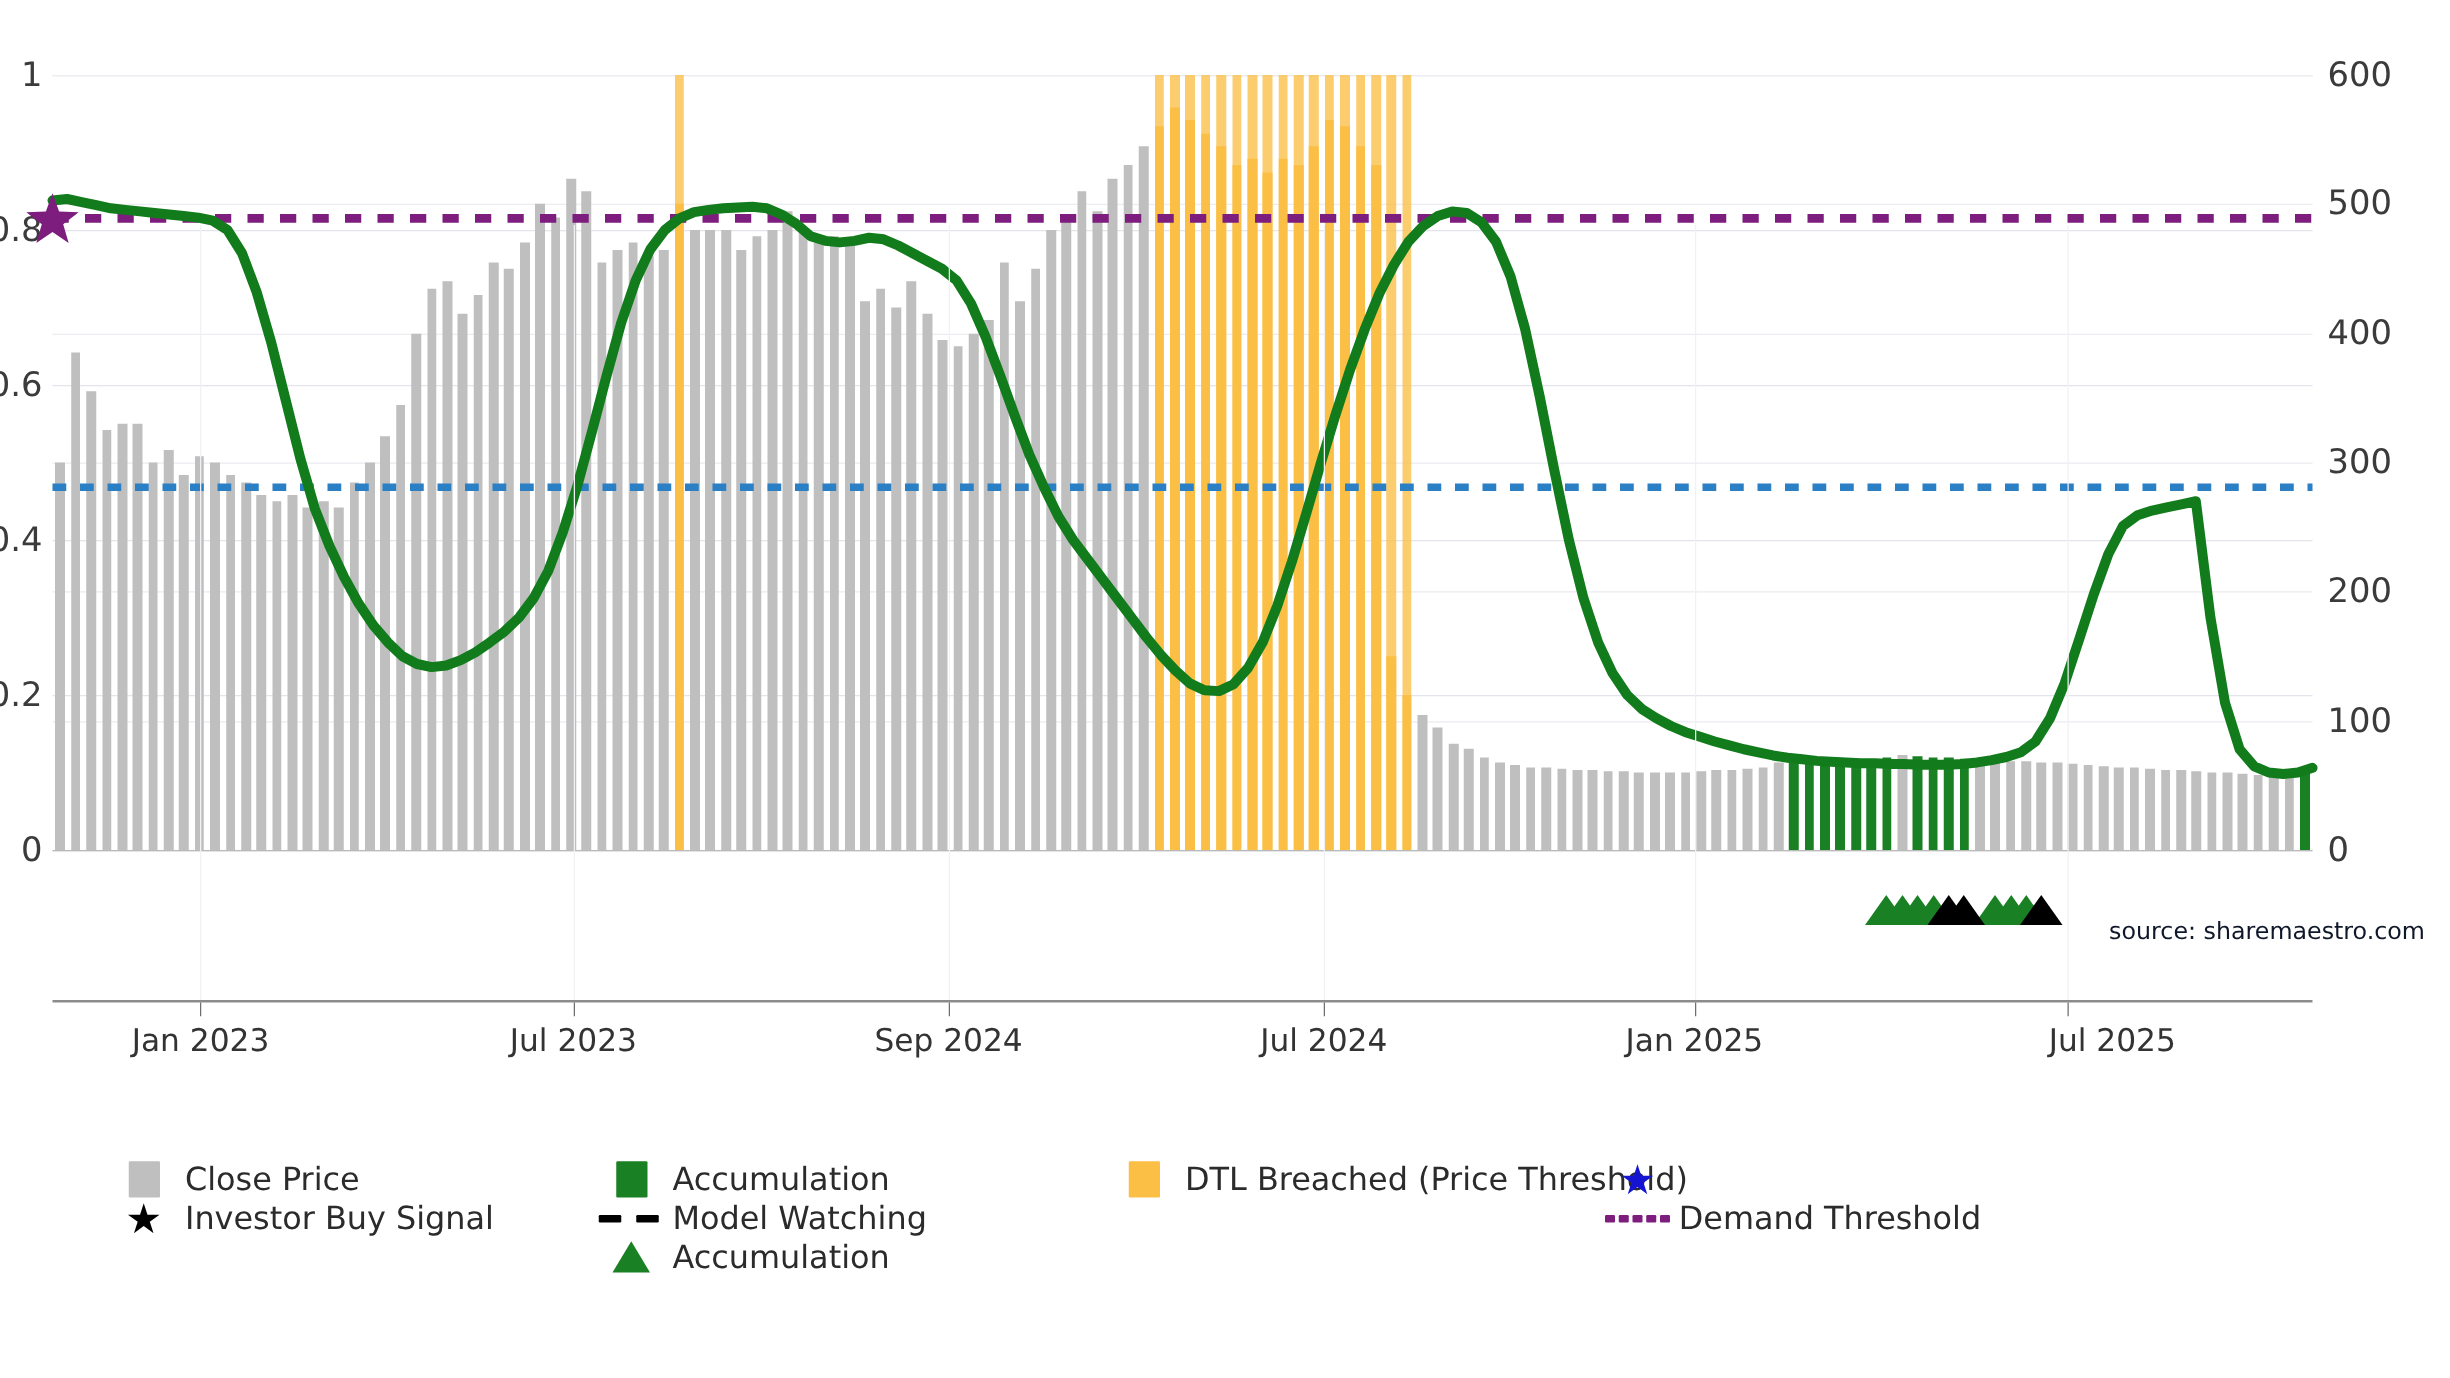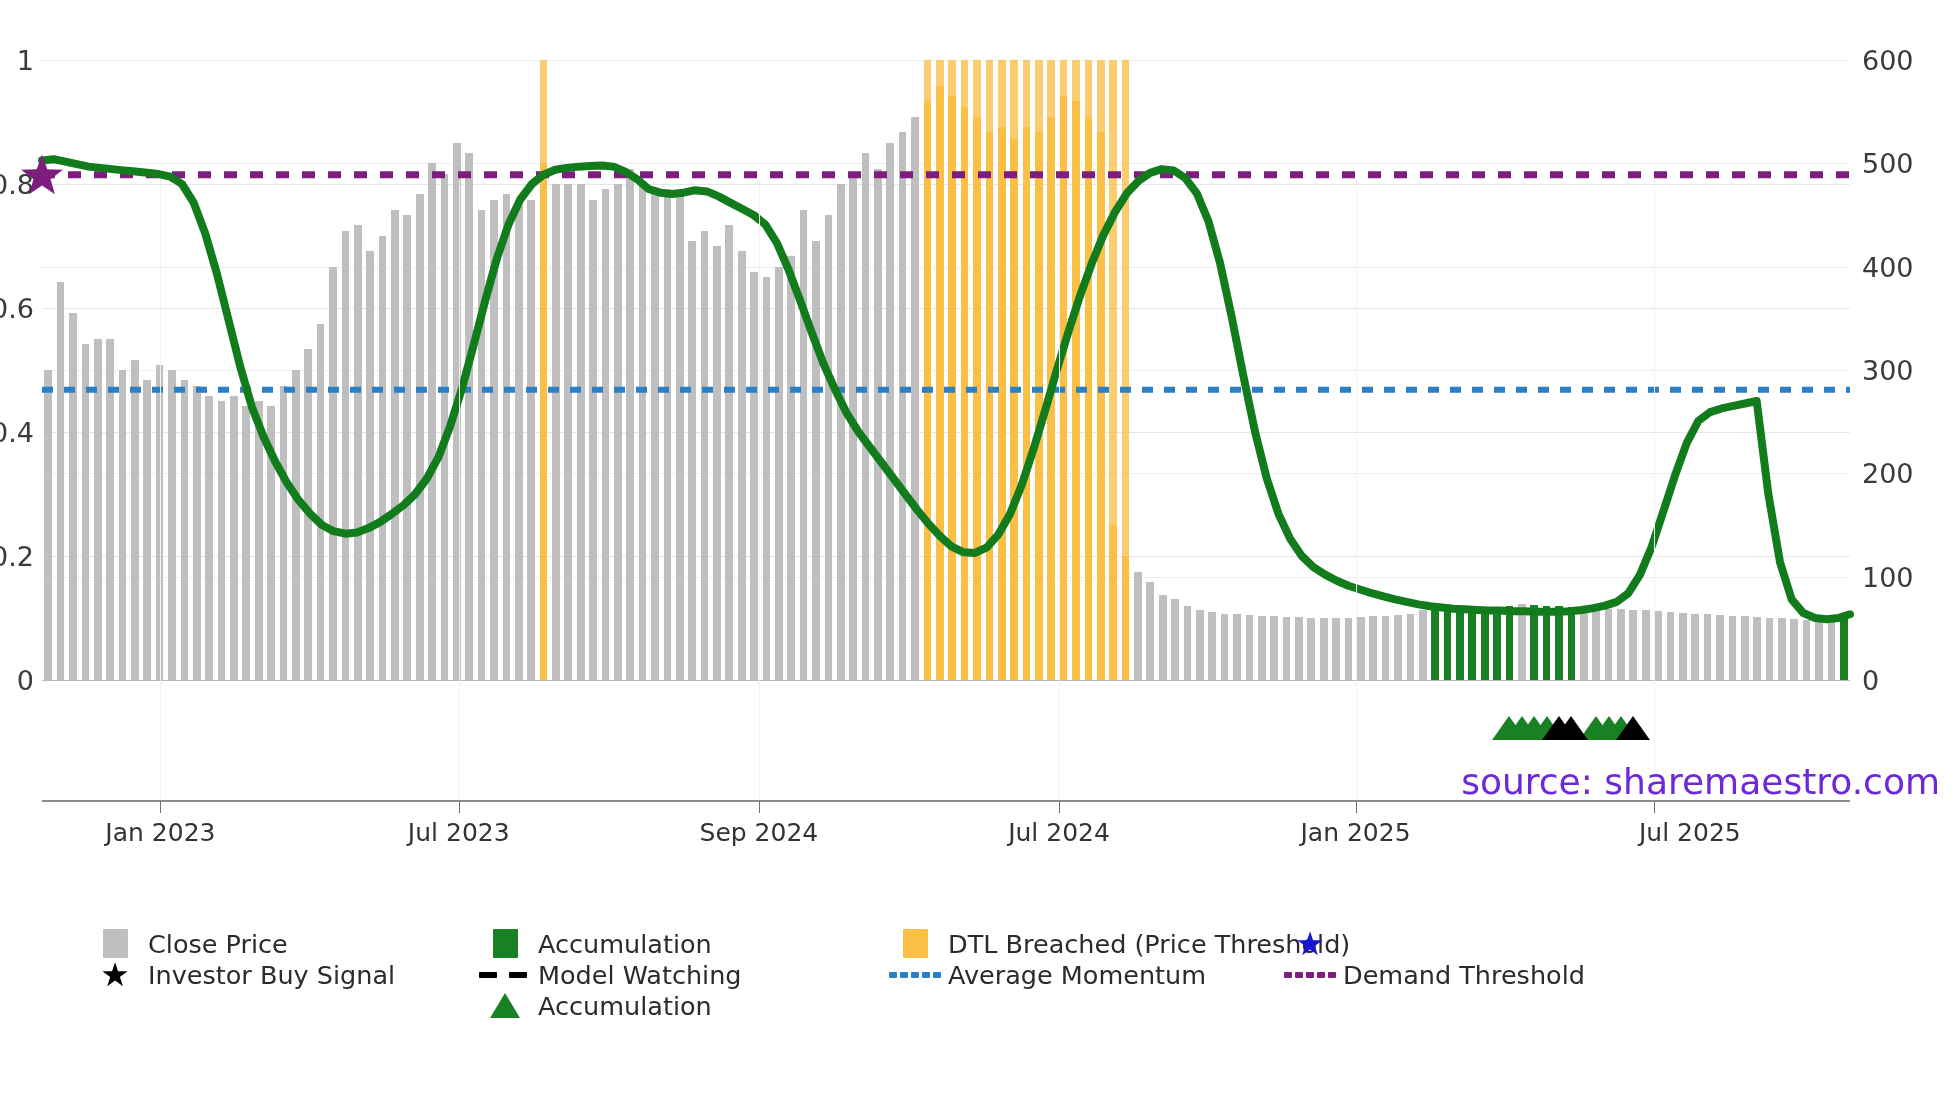--- a/index.html
+++ b/index.html
@@ -35,21 +35,21 @@
   
   svg.overlay{position:absolute;left:0;top:0;width:1808px;height:620px;overflow:visible;pointer-events:none;}
 
   
   #markers{position:absolute;left:42px;top:690px;width:1808px;height:50px;}
   .tri{position:absolute;bottom:0;width:0;height:0;border-left:17px solid transparent;border-right:17px solid transparent;}
   .tri.green{border-bottom:24px solid #1a8024;}
   .tri.black{border-bottom:24px solid #000000;}
 
   
-  #source{position:absolute;right:20px;top:761px;font-size:36px;color:#6d28d9;white-space:nowrap;}
+  #source{position:absolute;right:20px;top:734px;font-size:19px;color:#0f172a;white-space:nowrap;}
 
   
   #legend{position:absolute;left:86px;top:928px;width:1840px;}
   .lrow{position:relative;height:31px;margin-bottom:0;}
   .litem{position:absolute;display:flex;align-items:center;height:31px;}
   .lkey{width:58px;height:31px;position:relative;flex:0 0 58px;display:flex;align-items:center;justify-content:center;}
   .ltext{font-size:25.5px;color:#2b2b2b;white-space:nowrap;padding-left:4px;}
   .sw-rect{width:25px;height:29px;border-radius:1px;}
   .sw-line{width:52px;height:7px;border-radius:1px;}
   .sw-dash{width:52px;height:6px;position:relative;}
@@ -344,32 +344,20 @@
         </div>
         <div class="litem" style="left: 390px;">
           <div class="lkey">
             <div class="sw-dash">
               <i style="left: 0px; width: 18px; background: rgb(0, 0, 0);"></i>
               <i style="left: 30px; width: 18px; background: rgb(0, 0, 0);"></i>
             </div>
           </div>
           <div class="ltext">Model Watching</div>
         </div>
-        <div class="litem" style="left: 800px;">
-          <div class="lkey">
-            <div class="sw-dot">
-              <i style="left: 0px; background: rgb(43, 127, 196);"></i>
-              <i style="left: 11px; background: rgb(43, 127, 196);"></i>
-              <i style="left: 22px; background: rgb(43, 127, 196);"></i>
-              <i style="left: 33px; background: rgb(43, 127, 196);"></i>
-              <i style="left: 44px; background: rgb(43, 127, 196);"></i>
-            </div>
-          </div>
-          <div class="ltext">Average Momentum</div>
-        </div>
         <div class="litem" style="left: 1195px;">
           <div class="lkey">
             <div class="sw-dot">
               <i style="left: 0px; background: rgb(125, 29, 125);"></i>
               <i style="left: 11px; background: rgb(125, 29, 125);"></i>
               <i style="left: 22px; background: rgb(125, 29, 125);"></i>
               <i style="left: 33px; background: rgb(125, 29, 125);"></i>
               <i style="left: 44px; background: rgb(125, 29, 125);"></i>
             </div>
           </div>

